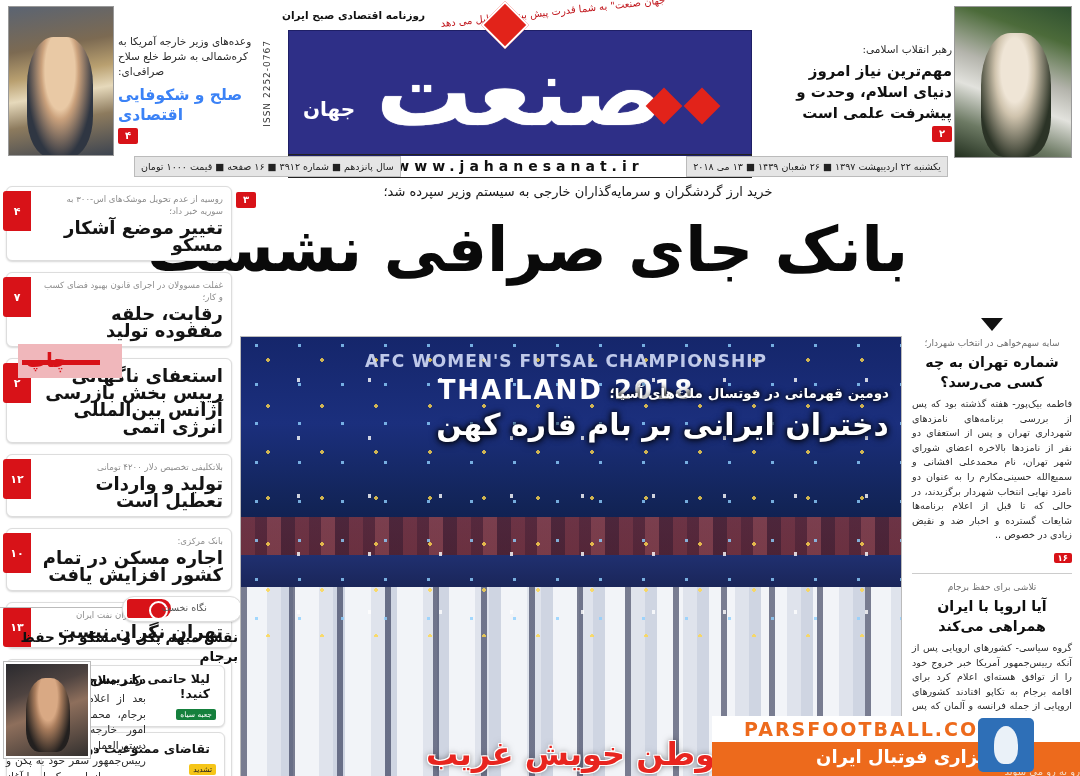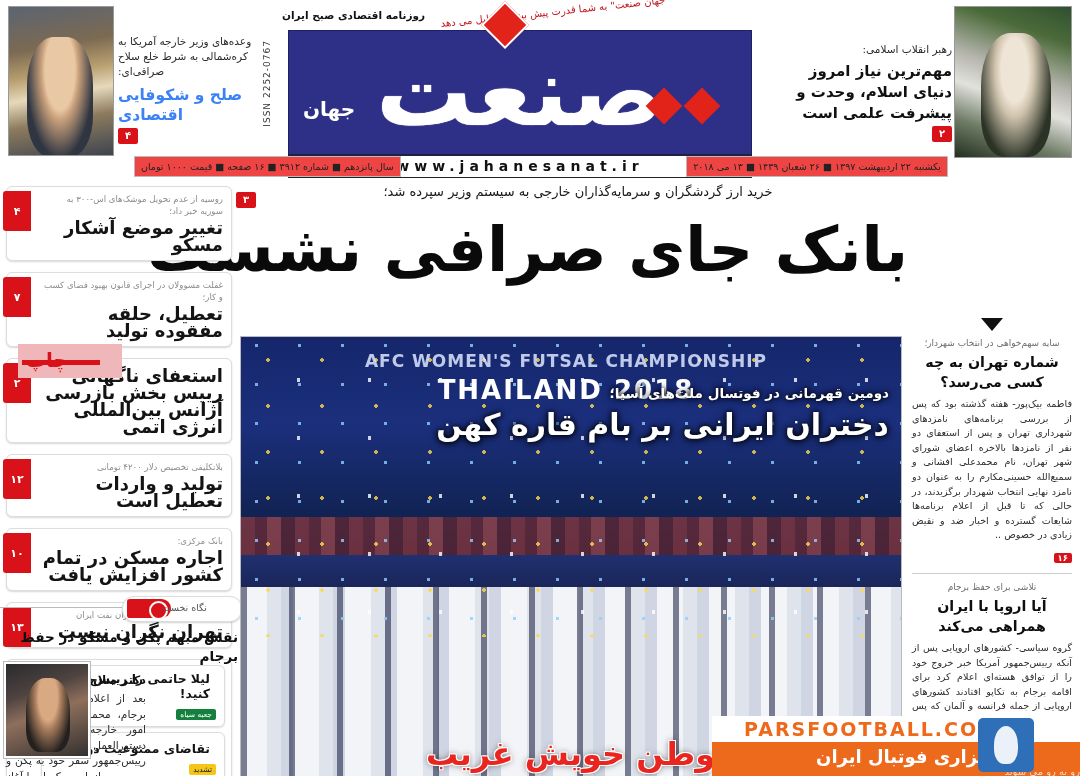--- a/index.html
+++ b/index.html
@@ -48,21 +48,21 @@
   .logo-jahan{position:absolute;left:14px;top:66px;color:#fff;font-size:20px;font-weight:bold;}
   .dia{position:absolute;width:26px;height:26px;background:#e2231a;transform:rotate(45deg);}
   .dia-top{left:212px;top:4px;width:30px;height:30px;border:2px solid #fff;}
   .dia-a{right:36px;top:62px;}
   .dia-b{right:74px;top:62px;}
   .logo-url{position:absolute;left:12px;top:150px;width:462px;height:22px;border:1px solid #222;
     color:#111;font-size:14px;font-weight:bold;letter-spacing:5px;text-align:center;line-height:22px;direction:ltr;}
   .issn{position:absolute;left:262px;top:40px;font-size:9px;color:#333;writing-mode:vertical-rl;
     transform:rotate(180deg);letter-spacing:1px;direction:ltr;}
 
-  .infobar{position:absolute;top:156px;height:19px;border:1px solid #bbb;background:#ef4444;
+  .infobar{position:absolute;top:156px;height:19px;border:1px solid #bbb;background:#e5e5e5;
     font-size:9.5px;color:#222;line-height:19px;padding:0 6px;white-space:nowrap;}
   .infobar-left{left:134px;}
   .infobar-right{right:132px;}
 
   
   .headband{position:absolute;left:248px;top:182px;width:660px;height:142px;}
   .hb-kicker{position:absolute;right:4px;top:2px;width:652px;text-align:center;font-size:13px;color:#161616;}
   .hb-title{position:absolute;right:0;top:20px;width:656px;text-align:center;
     font-size:62px;font-weight:bold;color:#0a0a0a;line-height:96px;letter-spacing:-1px;white-space:nowrap;}
 
@@ -215,21 +215,21 @@
 
     <div class="lcard">
       <div class="lcard-num">۴</div>
       <div class="lcard-kicker">روسیه از عدم تحویل موشک‌های اس-۳۰۰ به سوریه خبر داد؛</div>
       <div class="lcard-title">تغییر موضع آشکار مسکو</div>
     </div>
 
     <div class="lcard">
       <div class="lcard-num">۷</div>
       <div class="lcard-kicker">غفلت مسوولان در اجرای قانون بهبود فضای کسب و کار؛</div>
-      <div class="lcard-title">تعطیل، حلقه مفقوده تولید</div>
+      <div class="lcard-title">رقابت، حلقه مفقوده تولید</div>
     </div>
 
     <div class="lcard">
       <div class="lcard-num">۲</div>
       <div class="lcard-title">استعفای ناگهانی رییس بخش بازرسی آژانس بین‌المللی انرژی اتمی</div>
     </div>
 
     <div class="lcard">
       <div class="lcard-num">۱۲</div>
       <div class="lcard-kicker">بلاتکلیفی تخصیص دلار ۴۲۰۰ تومانی</div>

